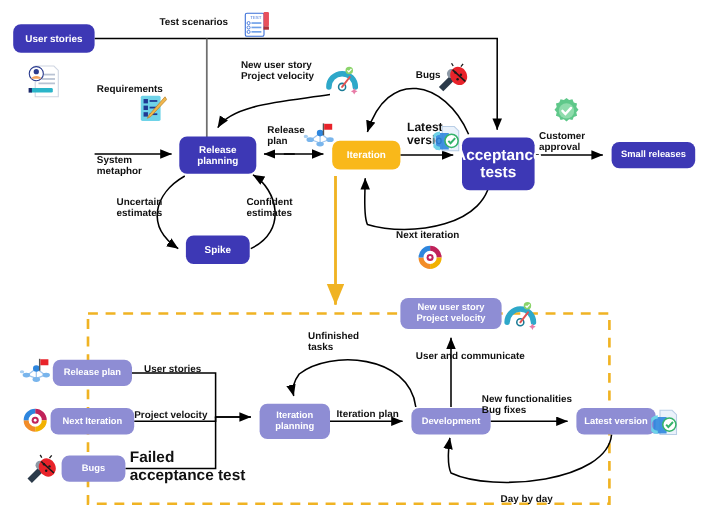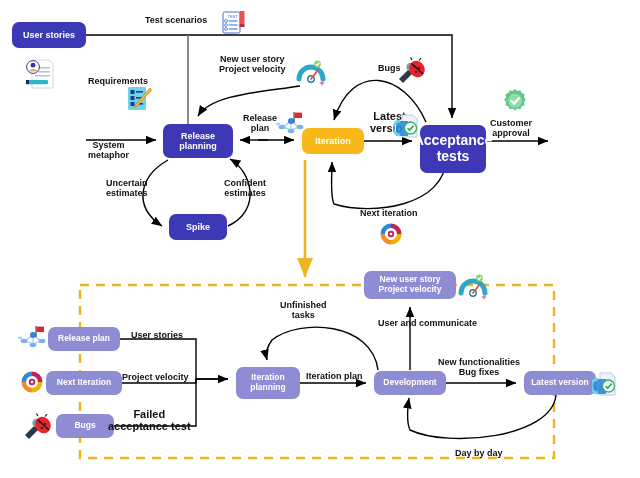--- a/index.html
+++ b/index.html
@@ -22,21 +22,20 @@
     line-height:1.12;
     z-index:5;
   }
   .node.dark{background:#3D38B5;}
   .node.amber{background:#F9B81A;color:#ffffff;}
   .node.light{background:#8E8DD4;}
   .lbl{
     position:absolute;
     color:#111111;
     font-weight:bold;
-    text-align:center;
     line-height:1.12;
     z-index:6;
     white-space:nowrap;
   }
   .ico{position:absolute;z-index:7;}
 </style>
 </head>
 <body>
 
 <div id="canvas">
@@ -264,20 +263,21 @@
   <div class="node dark" style="left:163px;top:124px;width:70px;height:34px;font-size:9px">
     <span style="white-space:pre-line">Release
 planning</span>
   </div>
   <div class="node dark" style="left:169px;top:214px;width:58px;height:26px;font-size:9px">Spike</div>
   <div class="node amber" style="left:302px;top:128px;width:62px;height:26px;font-size:9px">Iteration</div>
   <div class="node dark" style="left:420px;top:125px;width:66px;height:48px;font-size:14px">
     <span style="white-space:pre-line">Acceptance
 tests</span>
   </div>
+  <div class="node dark" style="left:556px;top:129px;width:76px;height:24px;font-size:8.5px">Small releases</div>
 
   <div class="lbl" style="left:145px;top:15px;font-size:9px">Test scenarios</div>
   <div class="lbl" style="left:88px;top:76px;font-size:9px">Requirements</div>
   <div class="lbl" style="left:219px;top:54px;font-size:9px;white-space:pre-line">New user story
 Project velocity</div>
   <div class="lbl" style="left:378px;top:63px;font-size:9px">Bugs</div>
   <div class="lbl" style="left:88px;top:140px;font-size:9px;white-space:pre-line">System
 metaphor</div>
   <div class="lbl" style="left:243px;top:113px;font-size:9px;white-space:pre-line">Release
 plan</div>
@@ -300,21 +300,21 @@
   </div>
   <div class="node light" style="left:374px;top:371px;width:72px;height:24px;font-size:8.5px">Development</div>
   <div class="node light" style="left:524px;top:371px;width:72px;height:24px;font-size:8.5px">Latest version</div>
   <div class="node light" style="left:364px;top:271px;width:92px;height:28px;font-size:8.5px">
     <span style="white-space:pre-line">New user story
 Project velocity</span>
   </div>
 
   <div class="lbl" style="left:131px;top:330px;font-size:9px">User stories</div>
   <div class="lbl" style="left:122px;top:372px;font-size:9px">Project velocity</div>
-  <div class="lbl" style="left:108px;top:408px;font-size:11px;white-space:pre-line">Failed
+  <div class="lbl" style="left:118px;top:408px;font-size:14px;white-space:pre-line">Failed
 acceptance test</div>
   <div class="lbl" style="left:280px;top:300px;font-size:9px;white-space:pre-line">Unfinished
 tasks</div>
   <div class="lbl" style="left:378px;top:318px;font-size:9px">User and communicate</div>
   <div class="lbl" style="left:306px;top:371px;font-size:9px">Iteration plan</div>
   <div class="lbl" style="left:438px;top:357px;font-size:9px;white-space:pre-line">New functionalities
 Bug fixes</div>
   <div class="lbl" style="left:455px;top:448px;font-size:9px">Day by day</div>
 
 </div>

